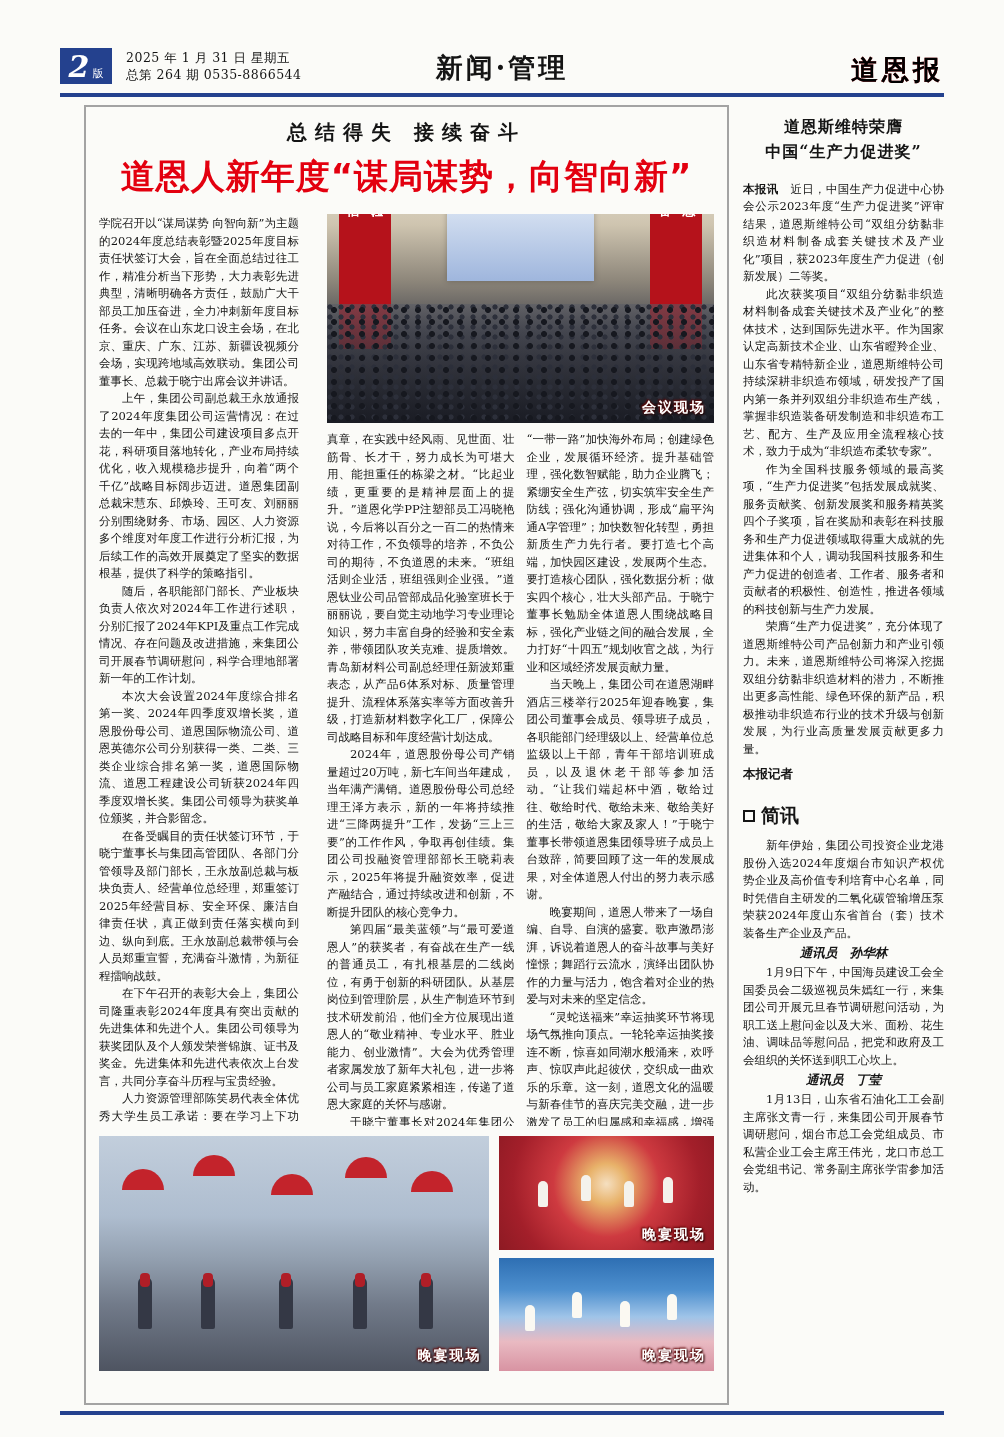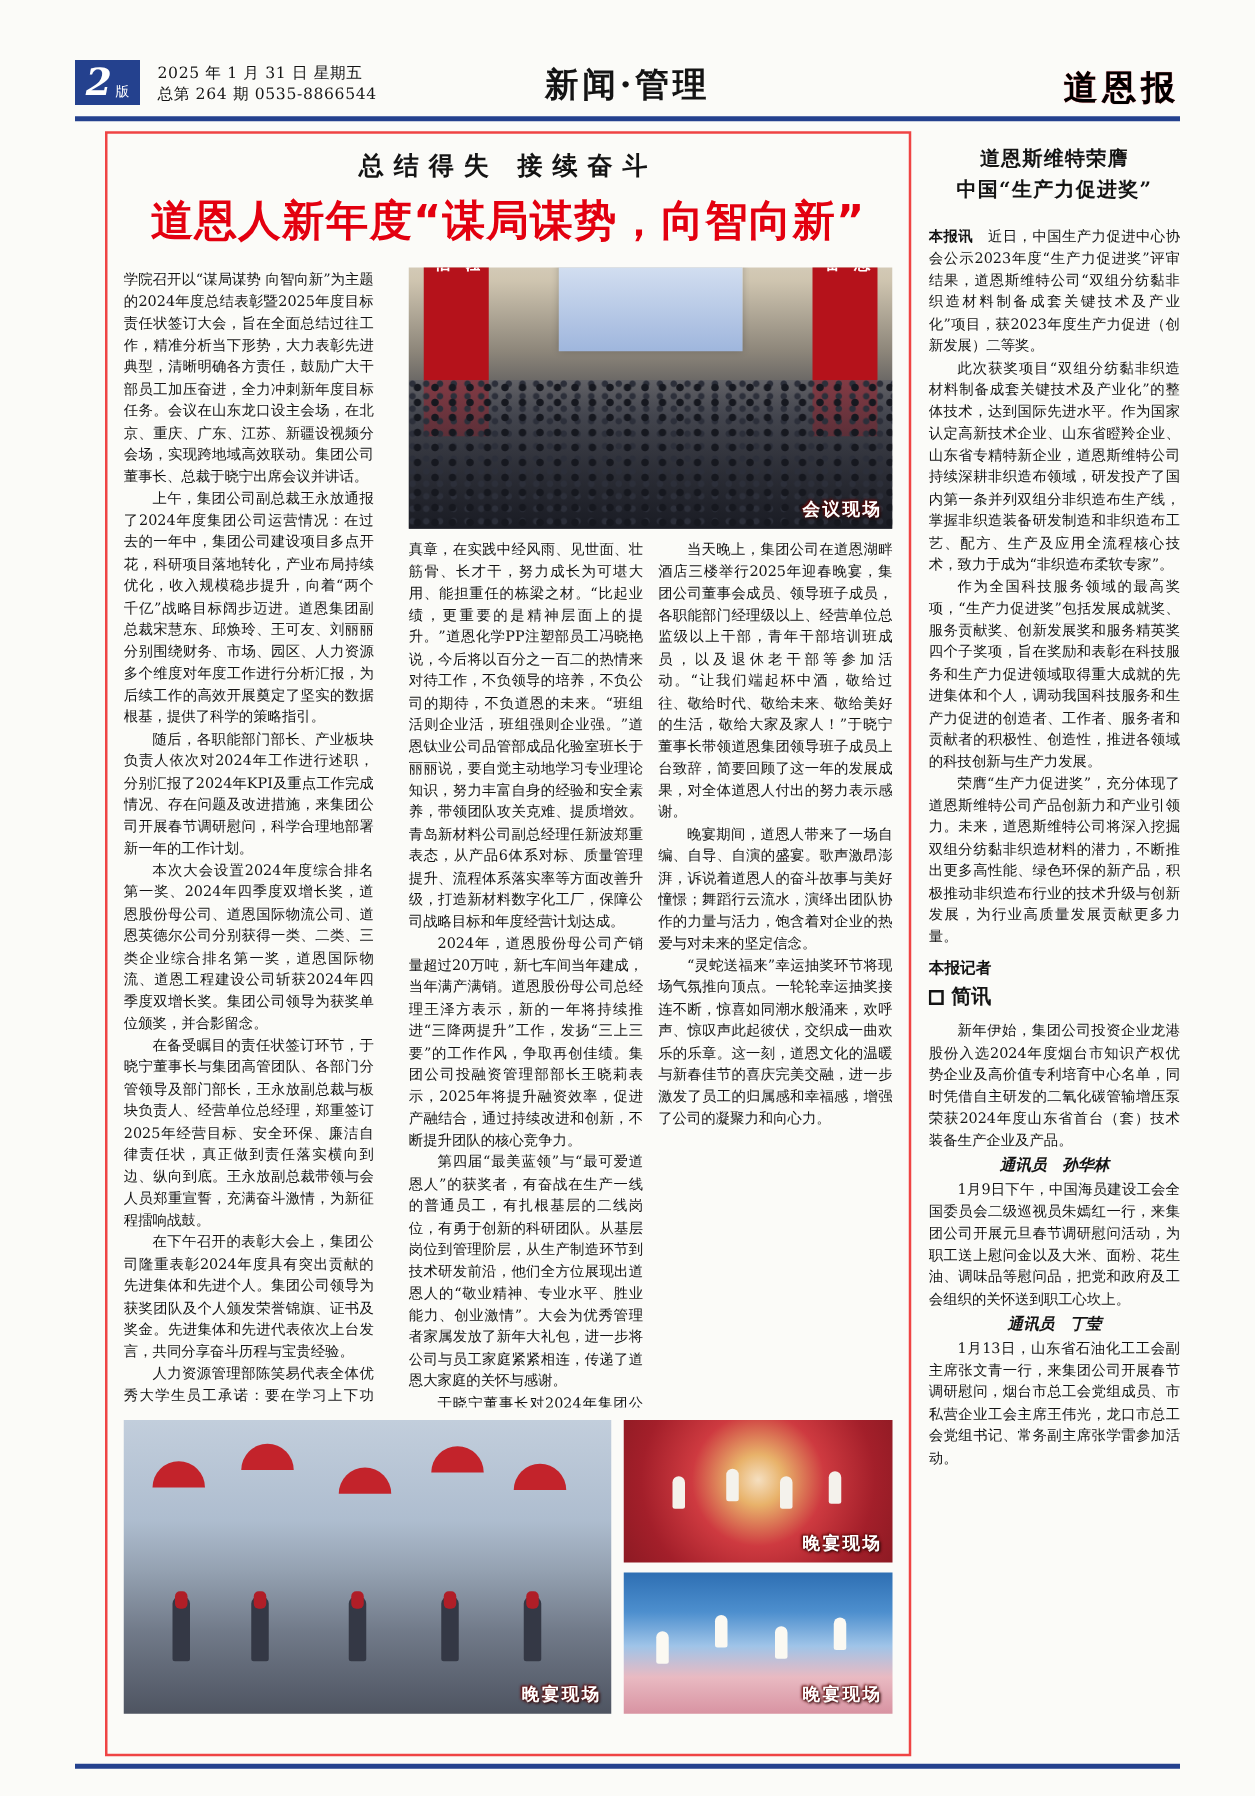--- a/index.html
+++ b/index.html
@@ -16,21 +16,21 @@
   .dateblk { position:absolute; left:66px; top:3px; font-size:12.5px; line-height:17px; letter-spacing:.5px; }
   .section-title { position:absolute; left:0; right:0; top:4px; text-align:center;
     font-size:27px; font-weight:bold; letter-spacing:3px; font-family:"DejaVu Serif",serif; }
   .masthead { position:absolute; right:0; top:6px; color:#000000; font-size:27px; font-weight:bold;
     letter-spacing:4px; text-shadow:0 0 .6px #c5242c; }
   .rule { height:4px; background:#24418e; margin-top:5px; }
   .rule.bottom { margin-top:6px; }
 
   
   .content { display:flex; margin-top:8px; height:1300px; }
-  .main-box { width:645px; margin-left:24px; border:2px solid #ef4444; padding:8px 13px 12px;
+  .main-box { width:645px; margin-left:24px; border:2px solid #a3a3a3; padding:8px 13px 12px;
     display:flex; flex-direction:column; overflow:hidden; }
   .right-col { flex:1; margin-left:14px; padding-top:10px; overflow:hidden; }
 
   .kicker { text-align:center; font-size:20px; letter-spacing:8px; font-weight:bold; margin-top:4px; }
   .headline { text-align:center; color:#e3000f; font-size:34px; font-weight:900; letter-spacing:1px;
     font-family:"DejaVu Sans","Liberation Sans",sans-serif; margin:8px 0 14px; }
 
   .t { font-size:11.5px; line-height:17.5px; text-align:justify; text-indent:2em; }
   .t b { font-weight:bold; }
   .noind { text-indent:0; }
@@ -75,21 +75,21 @@
   .photo-stack { flex:1; display:flex; flex-direction:column; gap:8px; }
   .photo-stack .photo { flex:1; }
   .photo-rtop { background:radial-gradient(circle at 50% 42%,#f5dfc0 0%,#e8b26a 16%,#ce3a40 42%,#a31f2a 74%,#8d1a23 100%); }
   .photo-rbot { background:linear-gradient(180deg,#2e6fb3 0%,#4d8fce 28%,#9fc4e8 52%,#e9bac2 74%,#d893a2 100%); }
   .figure { position:absolute; width:10px; height:26px; background:#f4f2ec; border-radius:5px 5px 2px 2px; }
 
   
   .r-title { text-align:center; font-size:16px; font-weight:900; line-height:1.55; letter-spacing:1px;
     font-family:"DejaVu Serif",serif; margin-bottom:16px; }
   .right-col .t { font-size:11.5px; line-height:17.5px; }
-  .brief-hd { margin:4px 0 8px; font-size:16px; font-weight:bold; display:flex; align-items:center; }
+  .brief-hd { margin:20px 0 8px; font-size:19px; font-weight:bold; display:flex; align-items:center; }
   .sq { display:inline-block; width:12px; height:12px; border:2px solid #141414; margin-right:6px; }
   .sig { text-align:center; font-weight:bold; font-size:12.5px; line-height:22px;font-style:italic; }
 </style>
 </head>
 <body>
 
 <div class="sheet">
 
   <div class="hdr">
     <div class="pagenum">
@@ -143,20 +143,21 @@
           </div>
 
           <div class="cols23">
             <div>
               <p class="t noind">真章，在实践中经风雨、见世面、壮筋骨、长才干，努力成长为可堪大用、能担重任的栋梁之材。“比起业绩，更重要的是精神层面上的提升。”道恩化学PP注塑部员工冯晓艳说，今后将以百分之一百二的热情来对待工作，不负领导的培养，不负公司的期待，不负道恩的未来。“班组活则企业活，班组强则企业强。”道恩钛业公司品管部成品化验室班长于丽丽说，要自觉主动地学习专业理论知识，努力丰富自身的经验和安全素养，带领团队攻关克难、提质增效。青岛新材料公司副总经理任新波郑重表态，从产品6体系对标、质量管理提升、流程体系落实率等方面改善升级，打造新材料数字化工厂，保障公司战略目标和年度经营计划达成。</p>
               <p class="t">2024年，道恩股份母公司产销量超过20万吨，新七车间当年建成，当年满产满销。道恩股份母公司总经理王泽方表示，新的一年将持续推进“三降两提升”工作，发扬“三上三要”的工作作风，争取再创佳绩。集团公司投融资管理部部长王晓莉表示，2025年将提升融资效率，促进产融结合，通过持续改进和创新，不断提升团队的核心竞争力。</p>
               <p class="t">第四届“最美蓝领”与“最可爱道恩人”的获奖者，有奋战在生产一线的普通员工，有扎根基层的二线岗位，有勇于创新的科研团队。从基层岗位到管理阶层，从生产制造环节到技术研发前沿，他们全方位展现出道恩人的“敬业精神、专业水平、胜业能力、创业激情”。大会为优秀管理者家属发放了新年大礼包，进一步将公司与员工家庭紧紧相连，传递了道恩大家庭的关怀与感谢。</p>
               <p class="t">于晓宁董事长对2024年集团公司各项工作成果进行总结，他强调，新的一年，要创新经营模式，优化资源配置，引领行业潮流；强化国内布局，并借势</p>
             </div>
             <div>
+              <p class="t noind">“一带一路”加快海外布局；创建绿色企业，发展循环经济。提升基础管理，强化数智赋能，助力企业腾飞；紧绷安全生产弦，切实筑牢安全生产防线；强化沟通协调，形成“扁平沟通A字管理”；加快数智化转型，勇担新质生产力先行者。要打造七个高端，加快园区建设，发展两个生态。要打造核心团队，强化数据分析；做实四个核心，壮大头部产品。于晓宁董事长勉励全体道恩人围绕战略目标，强化产业链之间的融合发展，全力打好“十四五”规划收官之战，为行业和区域经济发展贡献力量。</p>
               <p class="t">当天晚上，集团公司在道恩湖畔酒店三楼举行2025年迎春晚宴，集团公司董事会成员、领导班子成员，各职能部门经理级以上、经营单位总监级以上干部，青年干部培训班成员，以及退休老干部等参加活动。“让我们端起杯中酒，敬给过往、敬给时代、敬给未来、敬给美好的生活，敬给大家及家人！”于晓宁董事长带领道恩集团领导班子成员上台致辞，简要回顾了这一年的发展成果，对全体道恩人付出的努力表示感谢。</p>
               <p class="t">晚宴期间，道恩人带来了一场自编、自导、自演的盛宴。歌声激昂澎湃，诉说着道恩人的奋斗故事与美好憧憬；舞蹈行云流水，演绎出团队协作的力量与活力，饱含着对企业的热爱与对未来的坚定信念。</p>
               <p class="t">“灵蛇送福来”幸运抽奖环节将现场气氛推向顶点。一轮轮幸运抽奖接连不断，惊喜如同潮水般涌来，欢呼声、惊叹声此起彼伏，交织成一曲欢乐的乐章。这一刻，道恩文化的温暖与新春佳节的喜庆完美交融，进一步激发了员工的归属感和幸福感，增强了公司的凝聚力和向心力。</p>
 
             </div>
           </div>
         </div>
       </div>
 
       <div class="photos-row">

